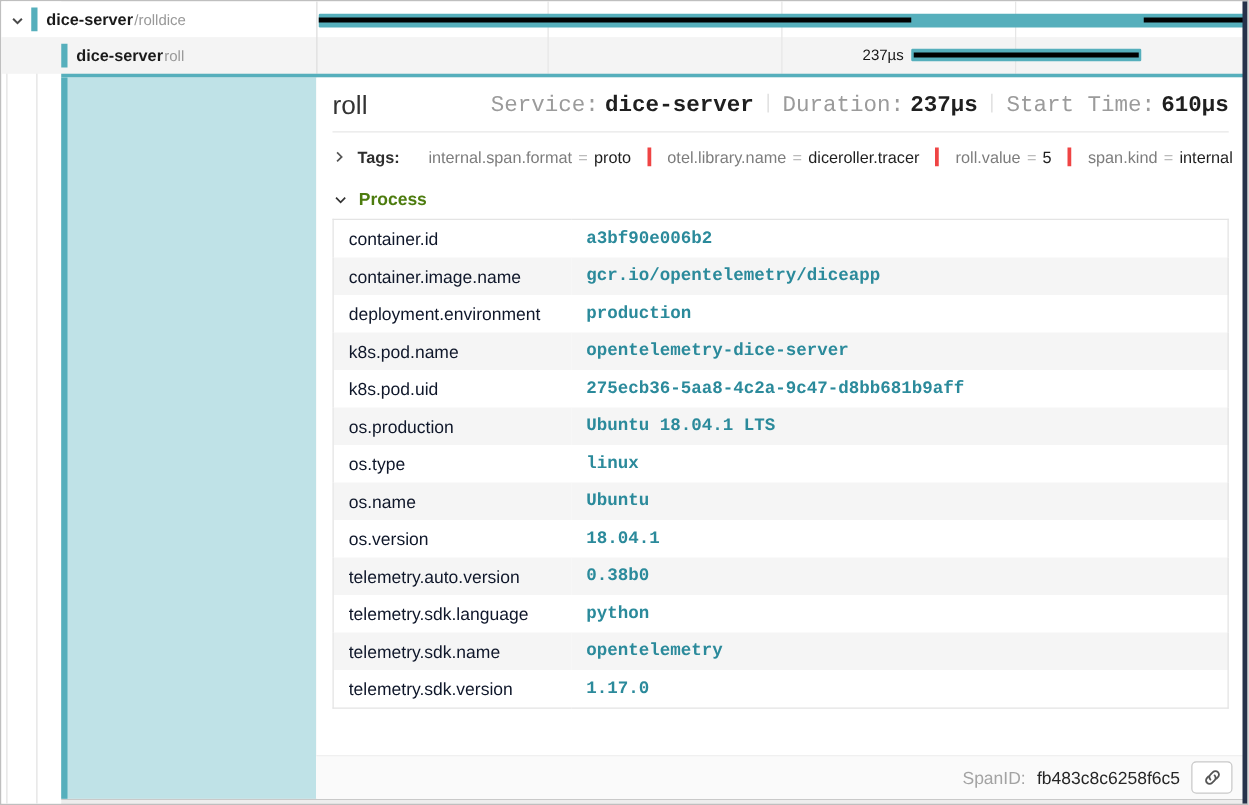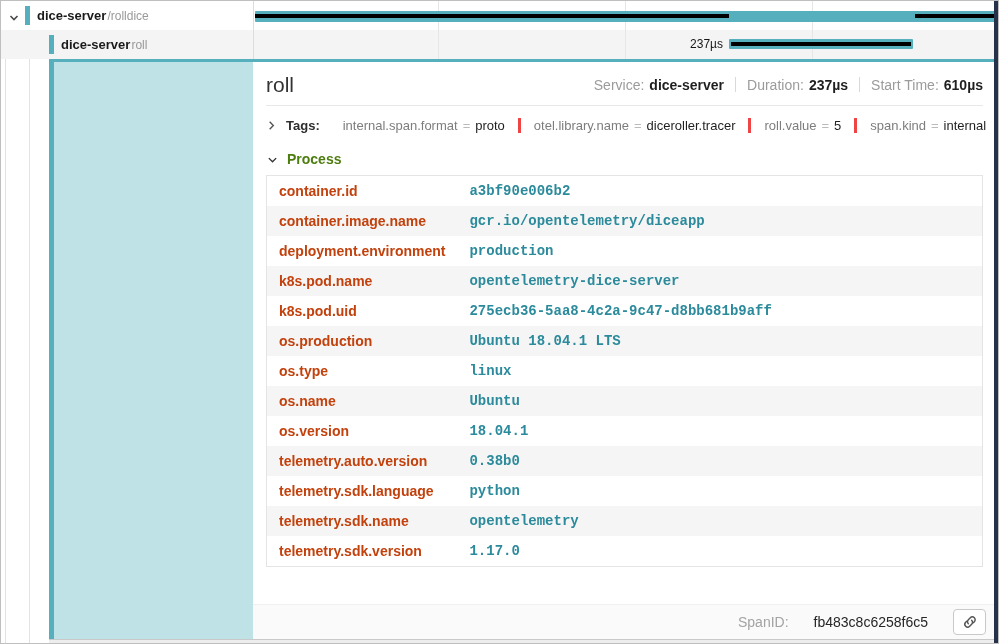--- a/index.html
+++ b/index.html
@@ -38,44 +38,44 @@
 
   
   .detail-row{position:absolute;left:48px;top:58px;width:947px;height:581px;box-sizing:border-box;
     border-top:3px solid var(--teal);border-bottom:1px solid #c9c9c9;display:flex;}
   .span-col{width:204px;box-sizing:border-box;border-left:5px solid var(--teal);background:var(--teal-light);cursor:pointer;}
   .dp{flex:1;min-width:0;background:#fff;display:flex;flex-direction:column;position:relative;}
 
   .dp-header{display:flex;justify-content:space-between;align-items:center;margin:0 13px;
     padding:12px 0 10px;border-bottom:1px solid #e8e8e8;}
   .dp-title{font-size:21px;font-weight:500;color:#333;margin:0;line-height:1;}
-  .meta{display:flex;align-items:flex-start;font-size:14px;color:#9b9b9b;}
+  .meta{display:flex;align-items:flex-start;font-size:18px;color:#9b9b9b;font-family:Liberation Mono, monospace;}
   .meta b{color:#1f1f1f;font-weight:700;margin-left:5px;}
   .msep{width:1px;height:15px;background:#d9d9d9;margin:0 11px;}
 
   .dp-tags{display:flex;align-items:center;margin:0 13px;padding:12px 0 9px;font-size:13px;color:#777;cursor:pointer;}
   .tags-label{font-weight:700;color:#2e2e2e;margin:0 10px 0 9px;}
   .tag{display:flex;align-items:center;gap:5px;padding:0 13px;white-space:nowrap;}
   .tag:first-of-type{padding-left:1px;}
   .tag + .tag{border-left:3px solid #ef4444;}
   .tag .k{color:#7d7d7d;} .tag .eq{color:#bbb;} .tag .v{color:#1f1f1f;}
 
   .dp-proc-hdr{display:flex;align-items:center;gap:9px;margin:0 13px;padding:9px 0 7px 1px;
     font-size:14px;font-weight:700;color:#4d7c0f;cursor:pointer;}
 
   .kv-wrap{margin:1px 13px 0;}
   table.kv{width:100%;border-collapse:collapse;border:1px solid #e4e4e4;font-size:14px;}
   table.kv tr:nth-child(even){background:#f5f5f5;}
   table.kv td{padding:7px 12px;vertical-align:middle;}
-  td.k{width:166px;color:#c2410c;font-weight:bold;}
+  td.k{width:166px;color:#0f172a;}
   td.v{font-family:Liberation Mono, monospace;font-size:14px;font-weight:600;
     color:var(--value-text);padding-left:1px;letter-spacing:0;}
 
   .dp-footer{margin-top:auto;height:35px;box-sizing:border-box;background:#fafafa;border-top:1px solid #f0f0f0;
-    padding:1px 10px;display:flex;align-items:center;justify-content:flex-end;gap:25px;font-size:14px;}
+    padding:1px 10px;display:flex;align-items:center;justify-content:flex-end;gap:9px;font-size:14px;}
   .fl{color:#a3a3a3;} .fv{color:#262626;font-weight:500;}
   .link-btn{width:33px;height:26px;box-sizing:border-box;border:1px solid #c9c9c9;border-radius:4px;
     background:#fff;display:flex;align-items:center;justify-content:center;cursor:pointer;}
 
   .edge-strip{position:absolute;top:0;right:0;width:4px;height:100%;background:var(--edge-strip);z-index:20;}
 </style>
 </head>
 <body>
 
 <div id="screen">

